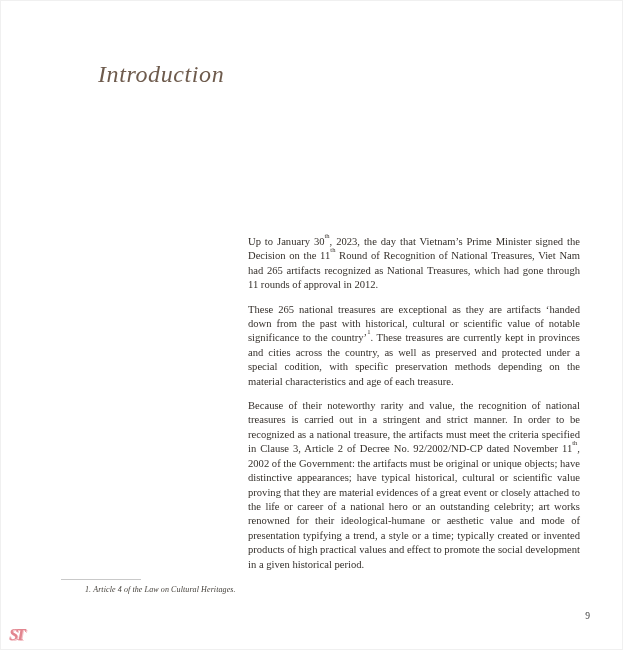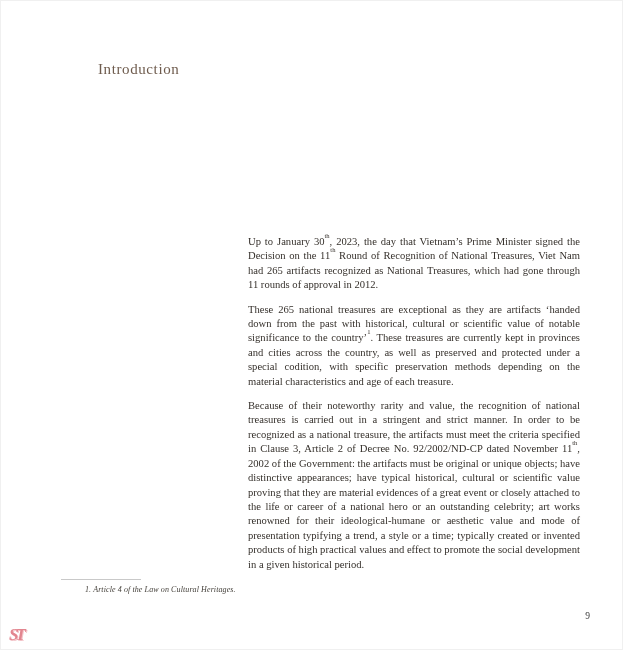--- a/index.html
+++ b/index.html
@@ -13,24 +13,25 @@
   .page {
     position: absolute;
     inset: 0;
     background: #ffffff;
     border: 1px solid #f0f0f0;
   }
   .title {
     position: absolute;
     left: 97px;
     top: 60px;
-    font-size: 15px;
+    font-size: 24px;
     font-weight: normal;
     letter-spacing: 0.6px;
     color: #6e5b4d;
+    font-style: italic;
   }
   .body-text {
     position: absolute;
     left: 247px;
     top: 234px;
     width: 332px;
     color: #35302b;
     font-size: 10.6px;
     line-height: 14.4px;
     text-align: justify;

